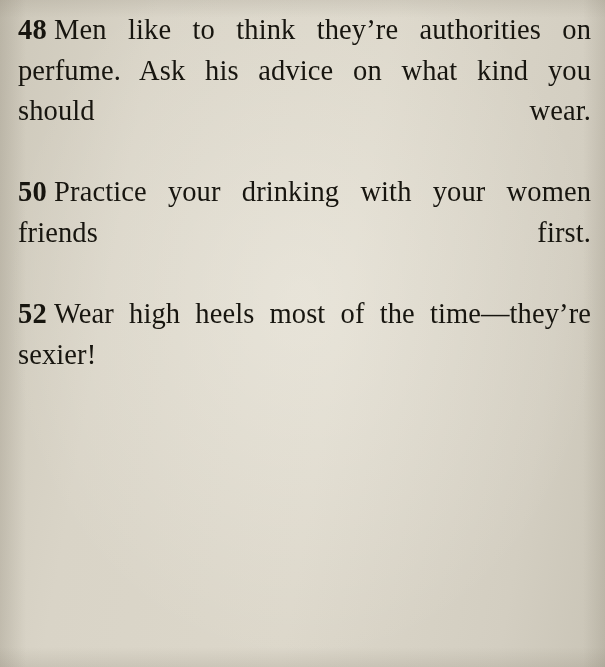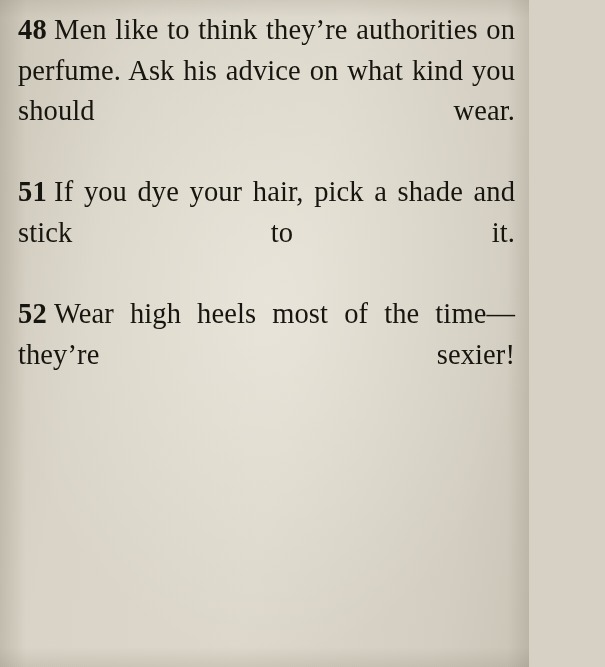--- a/index.html
+++ b/index.html
@@ -9,21 +9,21 @@
   body {
     width: 605px;
     height: 667px;
     background: #d6d1c4;
     font-family: "Liberation Serif", serif;
     overflow: hidden;
   }
   
   .page {
     position: relative;
-    width: 529px;
+    width: 605px;
     height: 667px;
     box-sizing: border-box;
     padding: 10px 14px 6px 18px;
     background:
       radial-gradient(ellipse at 50% 45%, rgba(255,253,246,0.35) 0%, rgba(214,209,196,0) 70%),
       linear-gradient(100deg, #cdc8ba 0%, #d9d4c7 22%, #dcd7ca 55%, #d3cec1 85%, #c9c4b6 100%);
   }
   .page::after {
     content: "";
     position: absolute;
@@ -68,23 +68,23 @@
 <body>
 
 <div class="page">
   <div class="tips">
 
     <p class="tip">
       <span class="num">48</span><span class="txt">Men like to think they’re authorities on perfume. Ask his advice on what kind you should wear.</span>
     </p>
 
 
+    <p class="tip">
+      <span class="num">50</span><span class="txt">Practice your drinking with your women friends first.</span>
+    </p>
 
-    <p class="tip">
-      <span class="num">51</span><span class="txt">If you dye your hair, pick a shade and stick to it.</span>
-    </p>
 
     <p class="tip">
       <span class="num">52</span><span class="txt">Wear high heels most of the time—they’re sexier!</span>
     </p>
 
   </div>
 </div>
 
 </body></html>

